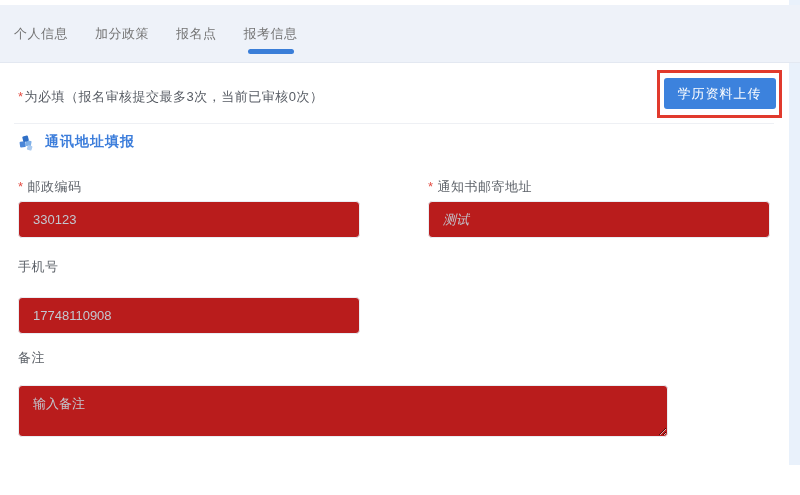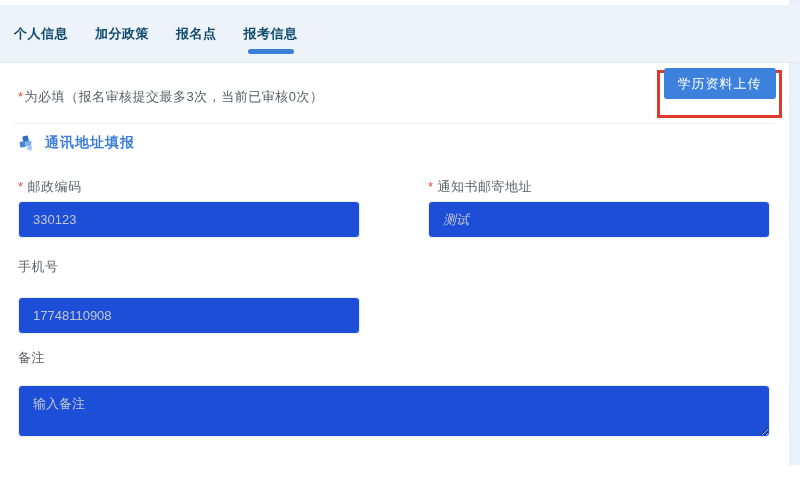--- a/index.html
+++ b/index.html
@@ -25,22 +25,22 @@
     width: 100%; height: 58px;
     background: #eef2f9;
     border-bottom: 1px solid #e3e8f1;
   }
   .tabs {
     display: flex; gap: 27px;
     padding: 20px 0 0 14px;
   }
   .tab {
     position: relative;
-    font-size: 13px; font-weight: 700;
-    color: #0c4a6e;
+    font-size: 13px; font-weight: 400;
+    color: #737373;
     padding-bottom: 14px;
     cursor: pointer;
     letter-spacing: .5px;
   }
   .tab .underline {
     position: absolute; left: 50%; transform: translateX(-50%);
     bottom: 3px; width: 46px; height: 5px;
     border-radius: 3px;
     background: #3a7ed8;
   }
@@ -53,21 +53,21 @@
   }
   .notice .req { color: #e34d43; margin-right: 1px; }
 
   
   .red-highlight {
     position: absolute; top: 70px; left: 657px;
     width: 125px; height: 48px;
     border: 3px solid #e13a2d;
     background: #ffffff;
     display: flex; align-items: flex-end; justify-content: center;
-    padding-bottom: 16px;
+    padding-bottom: 6px;
   }
   .upload-btn {
     width: 112px; height: 31px;
     background: #3c82dd;
     color: #ffffff;
     border: none; border-radius: 3px;
     font-size: 13px;
     font-family: "Liberation Sans", "DejaVu Sans", sans-serif;
     letter-spacing: 1px;
     cursor: pointer;
@@ -75,53 +75,53 @@
 
   .divider {
     position: absolute; top: 123px; left: 14px;
     width: 760px; height: 1px;
     background: #eef0f4;
   }
 
   
   .section-header {
     position: absolute; top: 133px; left: 17px;
-    display: flex; align-items: center; gap: 9px;
+    display: flex; align-items: flex-start; gap: 9px;
   }
   .section-header .sec-icon { width: 19px; height: 19px; display: inline-block; }
   .section-title {
     font-size: 14px; font-weight: 700;
     color: #3d7edb;
     letter-spacing: 1px;
   }
 
   
   .field-label {
     position: absolute;
     font-size: 13px; color: #5d6269;
     letter-spacing: .5px;
   }
   .field-label .req { color: #e34d43; margin-right: 4px; }
 
   .text-input, .text-area {
     position: absolute;
-    background: #1d4ed8;
+    background: #b91c1c;
     border: 1px solid #e9edf3;
     border-radius: 4px;
     font-size: 13px;
     color: #c2c7cf;
     font-family: "Liberation Sans", "DejaVu Sans", sans-serif;
     padding: 0 14px;
     outline: none;
   }
   .text-input { height: 37px; width: 342px; }
   .text-input::placeholder, .text-area::placeholder { color: #c2c7cf; }
   .text-area {
     left: 18px; top: 385px;
-    width: 752px; height: 52px;
+    width: 650px; height: 52px;
     padding: 9px 14px;
     resize: both;
     overflow: auto;
   }
 
   #label-postal  { top: 178px; left: 18px; text-align: center; }
   #input-postal  { top: 201px; left: 18px; }
   #label-mail    { top: 178px; left: 428px; }
   #input-mail    { top: 201px; left: 428px; font-style: italic; }
   #label-phone   { top: 258px; left: 18px; }

